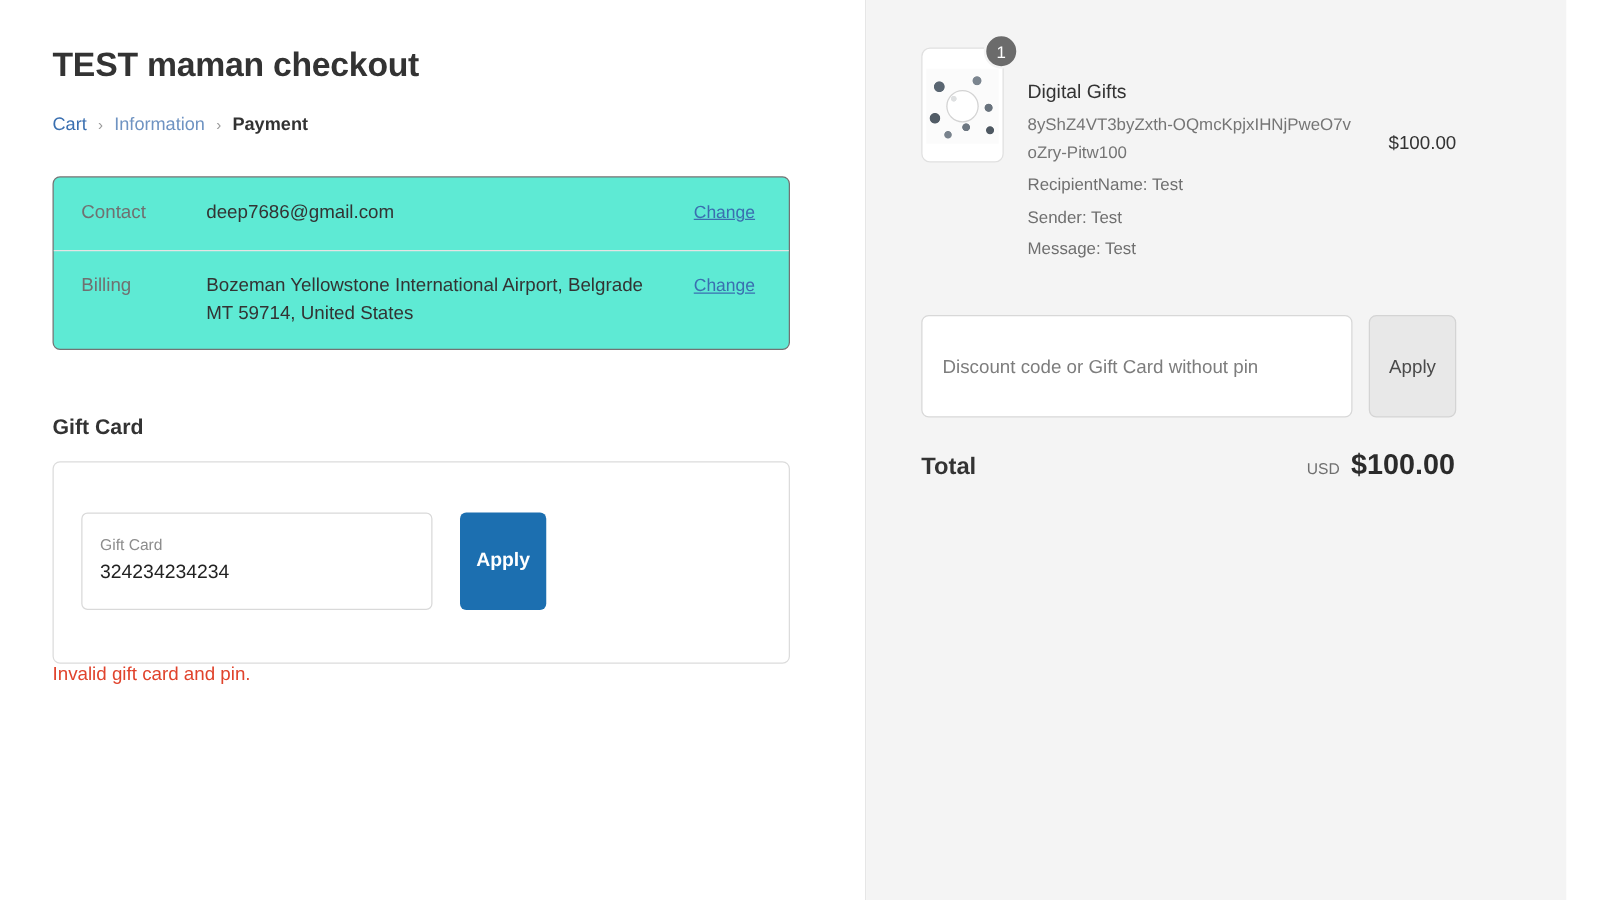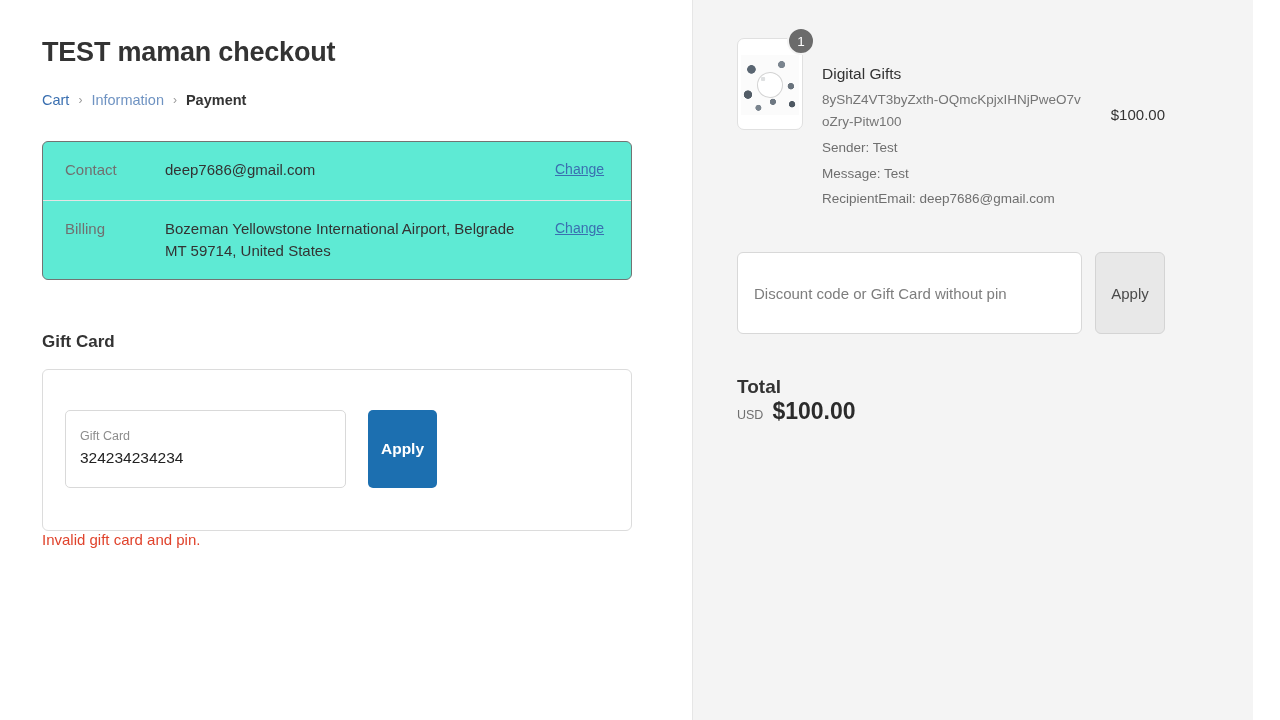--- a/index.html
+++ b/index.html
@@ -307,25 +307,24 @@
     border: 1px solid #d4d4d4;
     border-radius: 6px;
     color: #4a4a4a;
     font-size: 15px;
     font-family: "Liberation Sans", sans-serif;
     cursor: pointer;
   }
 
   .total-row {
     display: flex;
-    align-items: flex-start;
+    align-items: flex-end;
     justify-content: space-between;
-    margin-top: 42px;
+    margin-top: 24px;
     padding-right: 1px;
-    flex-direction: column;
   }
   .total-label {
     font-size: 19px;
     font-weight: bold;
     color: #333333;
   }
   .total-right {
     display: flex;
     align-items: baseline;
     gap: 9px;
@@ -399,23 +398,23 @@
         <div class="thumb">
           <div class="thumb-art"></div>
           <div class="thumb-ring"></div>
         </div>
         <div class="qty-badge">1</div>
       </div>
 
       <div class="item-info">
         <div class="item-title">Digital Gifts</div>
         <div class="item-variant">8yShZ4VT3byZxth-OQmcKpjxIHNjPweO7voZry-Pitw100</div>
+        <div class="item-prop">RecipientName: Test</div>
         <div class="item-prop">Sender: Test</div>
         <div class="item-prop">Message: Test</div>
-        <div class="item-prop">RecipientEmail: deep7686@gmail.com</div>
       </div>
 
       <div class="item-price">$100.00</div>
     </div>
 
     <div class="discount-row">
       <input class="discount-input" type="text" placeholder="Discount code or Gift Card without pin" style="">
       <button class="apply-gray">Apply</button>
     </div>
 

